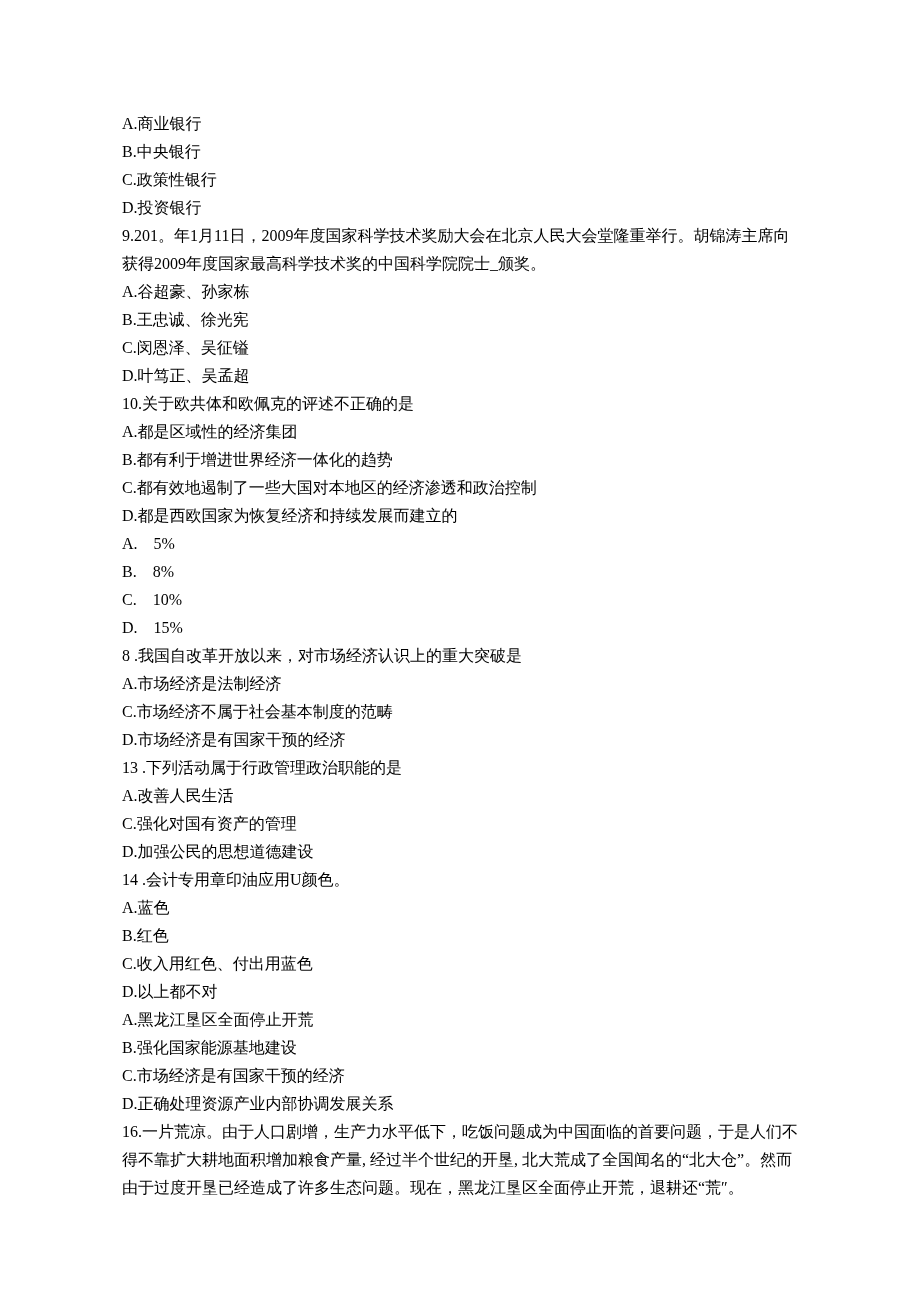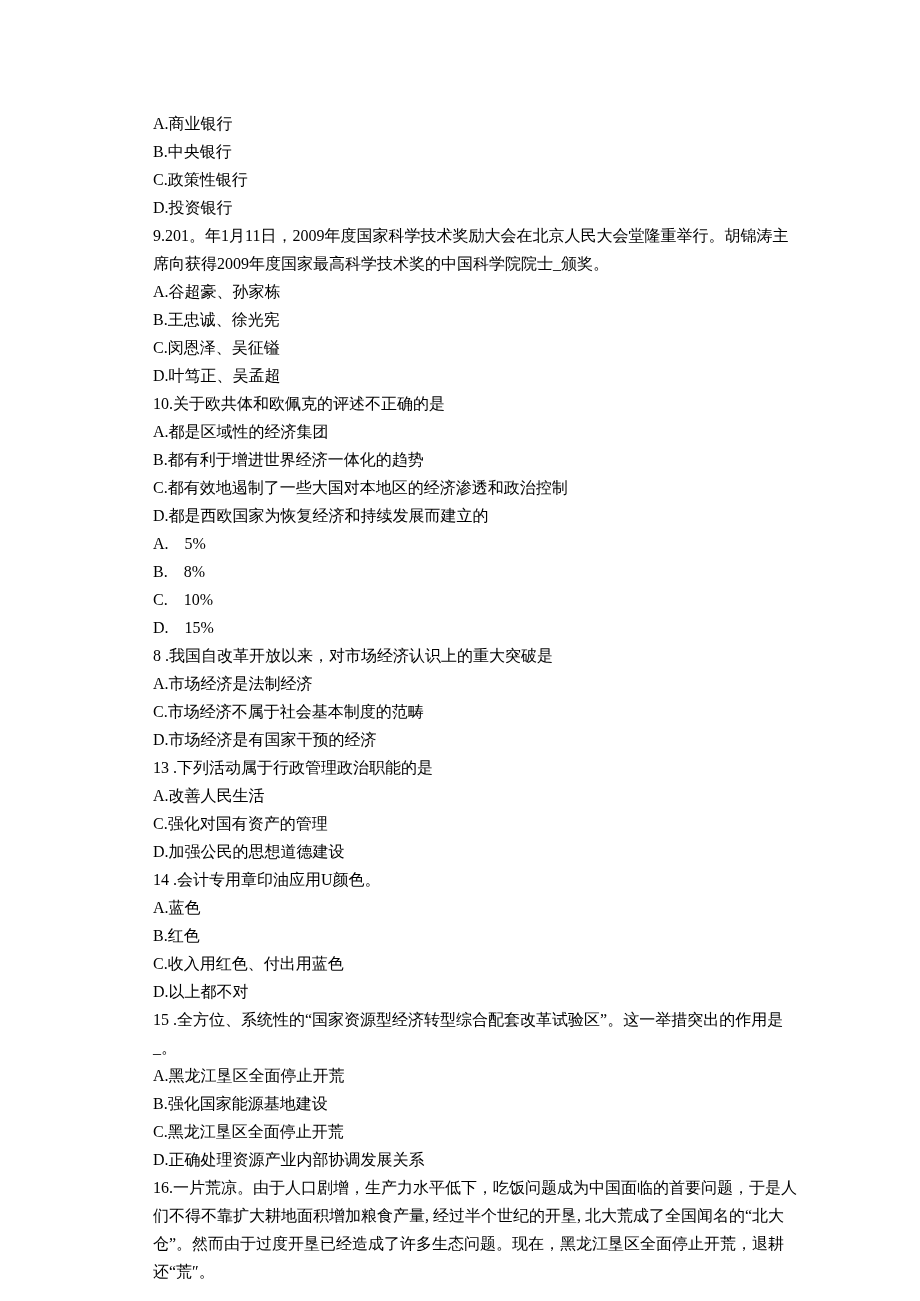--- a/index.html
+++ b/index.html
@@ -11,21 +11,20 @@
       font-size: 16px;
       color: #000000;
       line-height: 1.75;
     }
     .page {
       padding: 110px 122px 60px 122px;
     }
     .line {
       white-space: pre-wrap;
       word-break: break-all;
-      margin-left: 31px;
     }
     .mixed {
       font-family: "SimSun", "宋体", "Times New Roman", serif;
     }
   </style>
 </head>
 <body>
 
 <div class="page">
   <div class="line mixed">A.商业银行</div>
@@ -52,19 +51,18 @@
   <div class="line mixed">D.市场经济是有国家干预的经济</div>
   <div class="line mixed">13 .下列活动属于行政管理政治职能的是</div>
   <div class="line mixed">A.改善人民生活</div>
   <div class="line mixed">C.强化对国有资产的管理</div>
   <div class="line mixed">D.加强公民的思想道德建设</div>
   <div class="line mixed">14 .会计专用章印油应用U颜色。</div>
   <div class="line mixed">A.蓝色</div>
   <div class="line mixed">B.红色</div>
   <div class="line mixed">C.收入用红色、付出用蓝色</div>
   <div class="line mixed">D.以上都不对</div>
-  <div class="line mixed">15 .全方位、系统性的“国家资源型经济转型综合配套改革试验区”。这一举措突出的作用是_。</div>
   <div class="line mixed">A.黑龙江垦区全面停止开荒</div>
   <div class="line mixed">B.强化国家能源基地建设</div>
-  <div class="line mixed">C.黑龙江垦区全面停止开荒</div>
+  <div class="line mixed">C.市场经济是有国家干预的经济</div>
   <div class="line mixed">D.正确处理资源产业内部协调发展关系</div>
   <div class="line mixed">16.一片荒凉。由于人口剧增，生产力水平低下，吃饭问题成为中国面临的首要问题，于是人们不得不靠扩大耕地面积增加粮食产量, 经过半个世纪的开垦, 北大荒成了全国闻名的“北大仓”。然而由于过度开垦已经造成了许多生态问题。现在，黑龙江垦区全面停止开荒，退耕还“荒″。</div>
 </div>
 
 </body></html>

